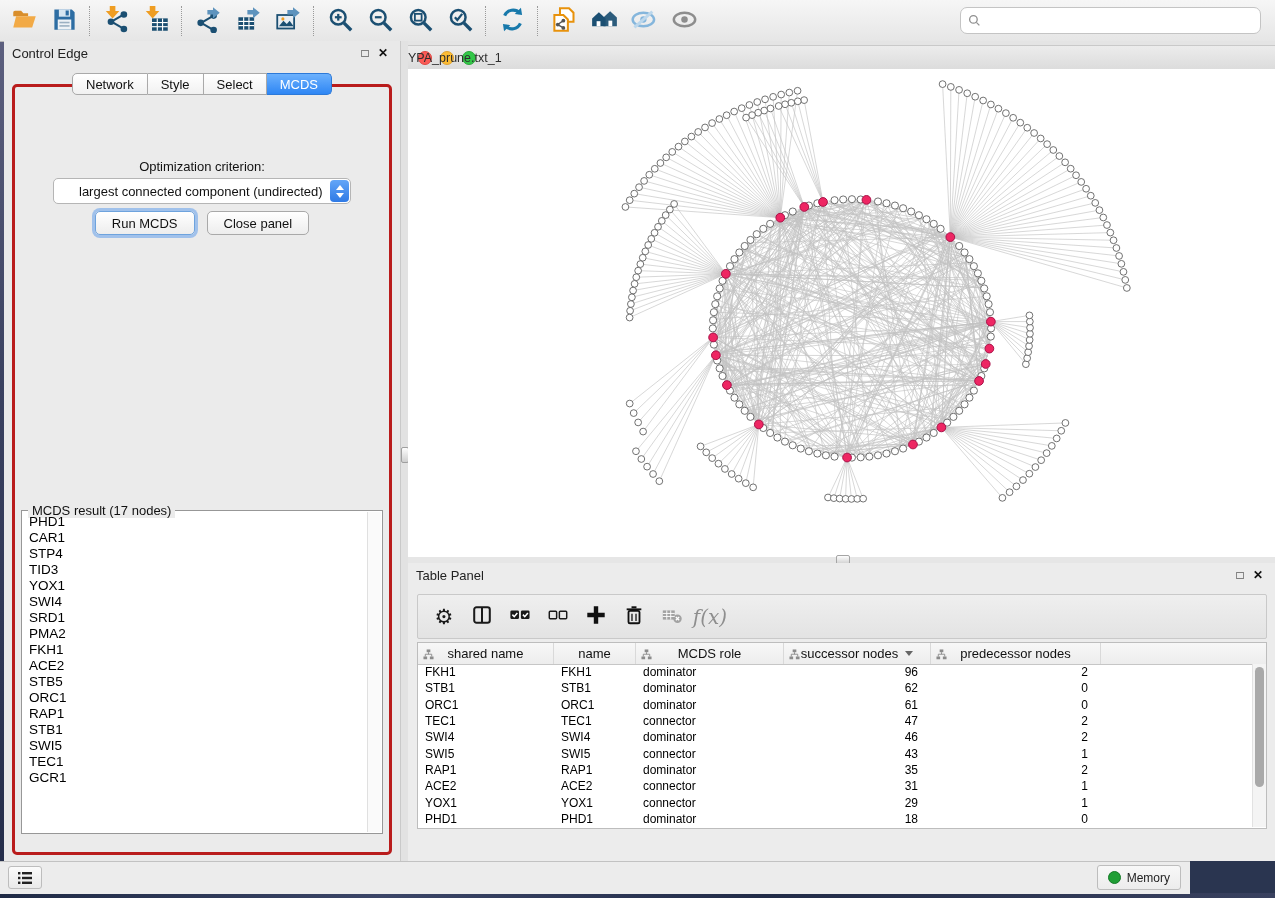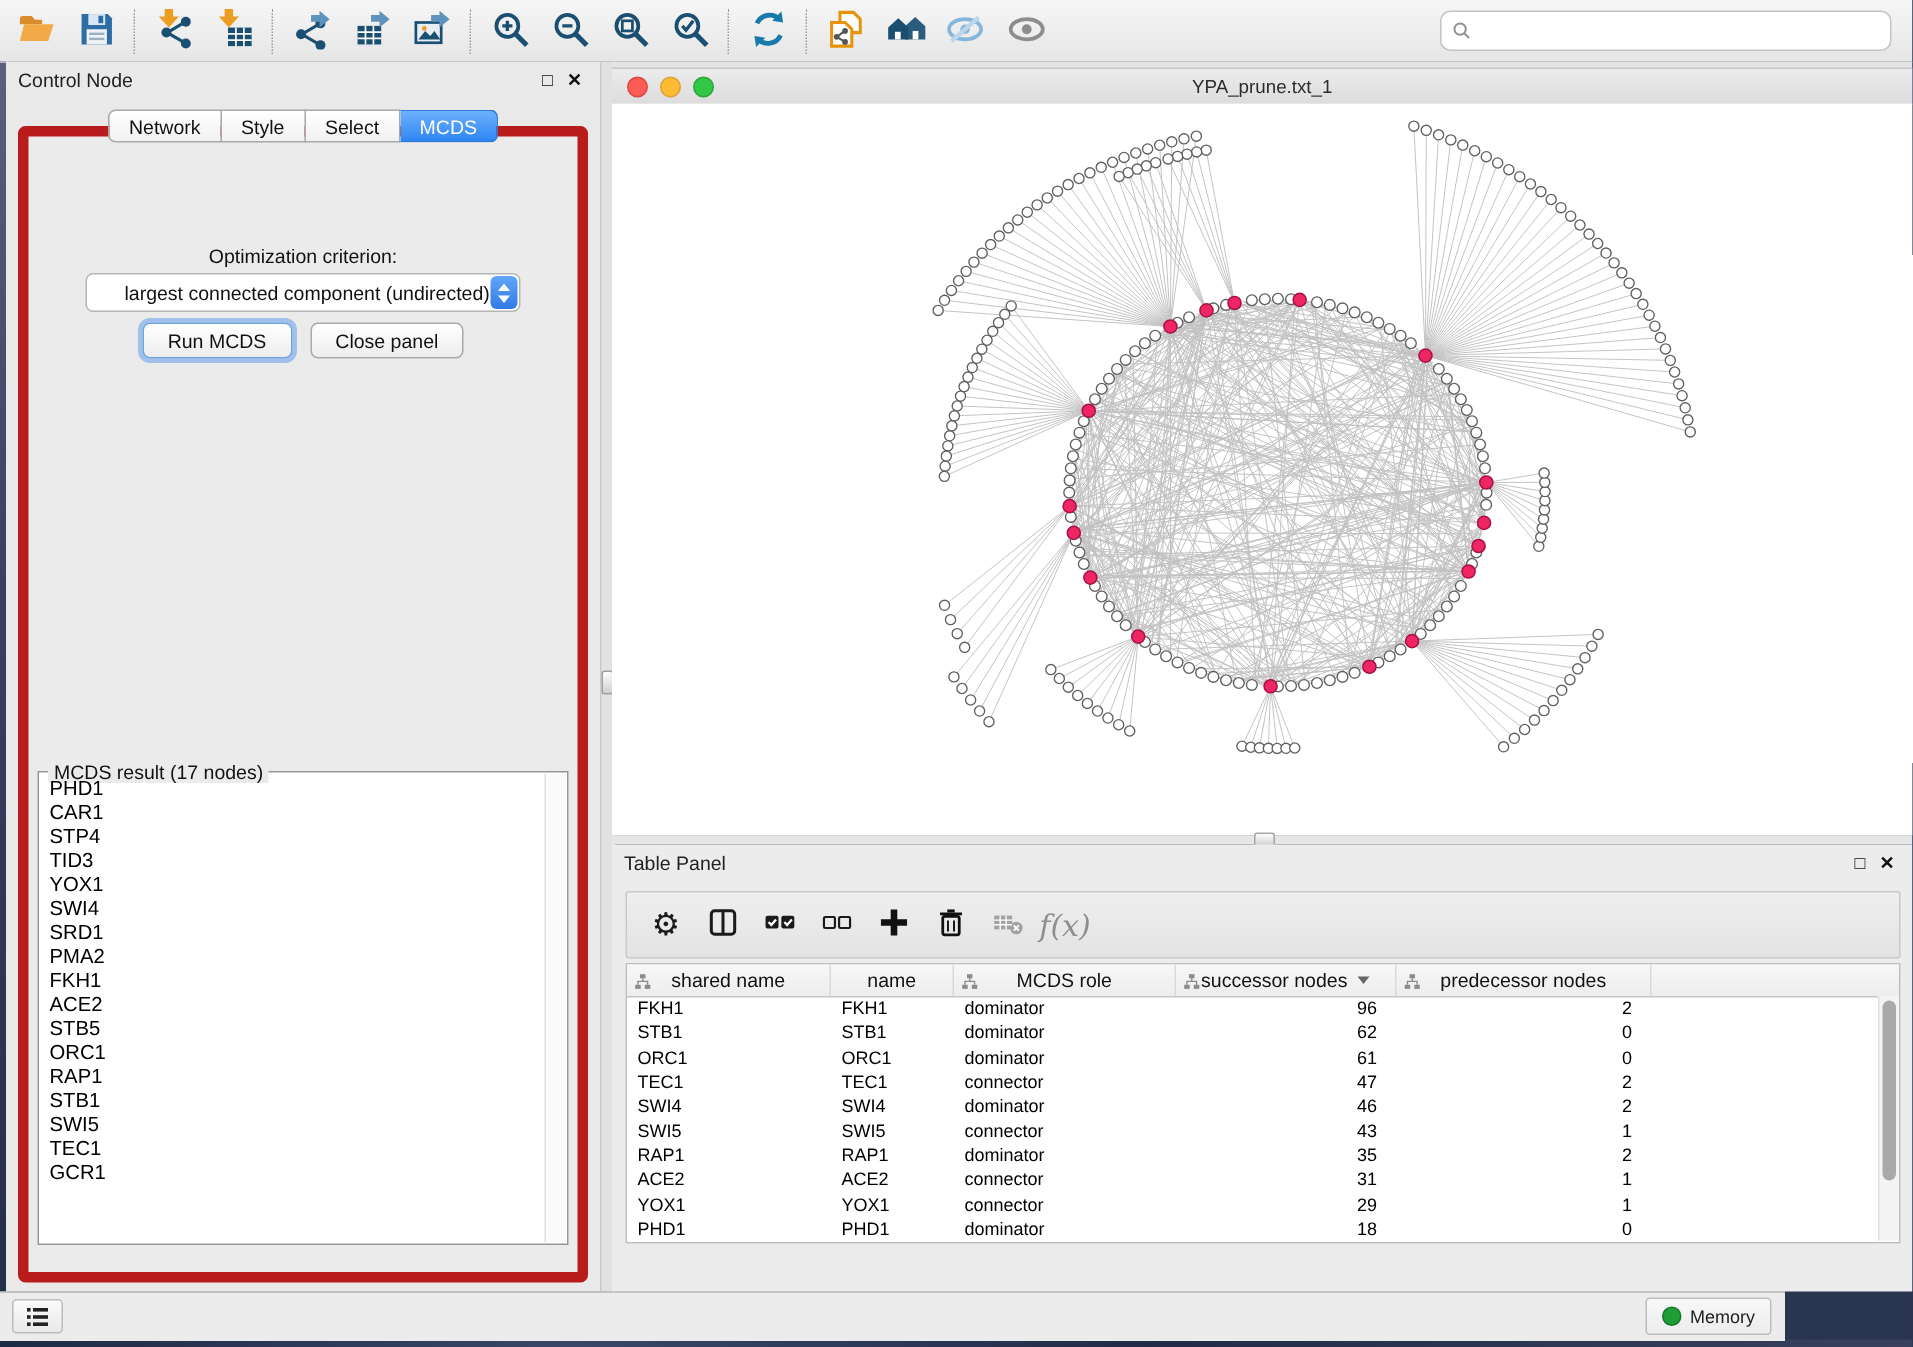--- a/index.html
+++ b/index.html
@@ -24,21 +24,21 @@
   #search-input{border:none;outline:none;flex:1;font-size:12px;margin-left:5px;background:transparent;}
 
   
   #control-panel{left:4px;top:41px;width:396px;height:820px;background:#e9e9e9;}
   .panel-header{height:24px;display:flex;align-items:center;font-size:13px;color:#222;padding:0 8px;}
   .panel-header .ph-title{flex:1;}
   .ph-btn{border:none;background:transparent;font-size:12px;color:#111;width:18px;height:18px;
           padding:0;line-height:18px;text-align:center;}
   .ph-btn.close{font-weight:bold;}
   #cp-panel{position:absolute;left:8px;right:8px;top:43px;bottom:6px;background:#ebebeb;
-            border:7px solid #b91c1c;border-radius:5px;}
+            border:3px solid #b91c1c;border-radius:5px;}
   .seg-group{display:flex;}
   #cp-tabs{position:absolute;left:50%;transform:translateX(-50%);top:32px;z-index:3;}
   .seg-btn{border:1px solid #a9a9a9;border-left:none;background:linear-gradient(#ffffff,#f1f1f1);
            font-size:13px;color:#111;padding:3px 13px;height:22px;line-height:15px;}
   .seg-btn:first-child{border-left:1px solid #a9a9a9;border-radius:5px 0 0 5px;}
   .seg-btn:last-child{border-radius:0 5px 5px 0;text-align:right;}
   .seg-btn.sel{background:linear-gradient(#6cb1fd,#2e86f4);color:#fff;border-color:#2c79d8;}
   #crit-label{position:absolute;left:0;right:0;top:72px;text-align:center;font-size:13px;color:#111;}
   #criterion-select{position:absolute;left:38px;right:38px;top:91px;height:24px;background:#fff;
             border:1px solid #b5b5b5;border-radius:5px;display:flex;align-items:center;}
@@ -66,21 +66,21 @@
 
   
   #net-win{left:408px;top:41px;width:867px;height:516px;background:#e4e4e4;}
   #net-titlebar{position:absolute;left:0;right:0;top:4px;height:23px;background:linear-gradient(#ececec,#dcdcdc);
                 border-top:1px solid #c9c9c9;border-bottom:1px solid #bdbdbd;display:flex;align-items:center;}
   .lights{display:flex;gap:8px;margin-left:10px;}
   .light{width:12px;height:12px;border-radius:50%;}
   .light.red{background:#fc5b56;border:1px solid #dd4743;}
   .light.yellow{background:#fdbc33;border:1px solid #dea335;}
   .light.green{background:#33c748;border:1px solid #2aa73a;}
-  #net-title{position:absolute;left:0;right:0;text-align:center;font-size:12.5px;color:#2d2d2d;}
+  #net-title{position:absolute;left:0;right:0;font-size:12.5px;color:#2d2d2d;}
   #net-canvas{position:absolute;left:0;right:0;top:28px;bottom:0;background:#fff;}
   #net-canvas svg{position:absolute;inset:0;width:100%;height:100%;}
 
   
   #table-panel{left:408px;top:563px;width:867px;height:298px;background:#ececec;}
   #tp-toolbar{position:absolute;left:9px;right:8px;top:31px;height:43px;background:linear-gradient(#efefef,#e3e3e3);
               border:1px solid #c9c9c9;border-radius:2px;display:flex;align-items:center;padding-left:10px;gap:6px;}
   .tp-btn{border:none;background:transparent;width:32px;height:34px;display:flex;align-items:center;justify-content:center;padding:0;}
   .tp-btn svg{width:22px;height:22px;}
   .tp-btn .uni{font-size:21px;color:#1a1a1a;line-height:21px;}
@@ -272,21 +272,21 @@
     <svg viewBox="0 0 24 24">
         <circle cx="10" cy="10" r="7" fill="none" stroke="#8f8f8f" stroke-width="2.4"></circle>
         <line x1="15.5" y1="15.5" x2="21" y2="21" stroke="#8f8f8f" stroke-width="2.4"></line>
       </svg>
     <input id="search-input" value="" style="">
   </div>
 </div>
 
 <div id="control-panel" class="abs">
   <div class="panel-header">
-    <span class="ph-title">Control Node</span>
+    <span class="ph-title">Control Edge</span>
     <button class="ph-btn">□</button>
     <button class="ph-btn close">✕</button>
   </div>
   <div id="cp-tabs" class="seg-group">
       <button class="seg-btn">Network</button>
       <button class="seg-btn">Style</button>
       <button class="seg-btn">Select</button>
       <button class="seg-btn sel">MCDS</button>
     </div>
   <div id="cp-panel">

